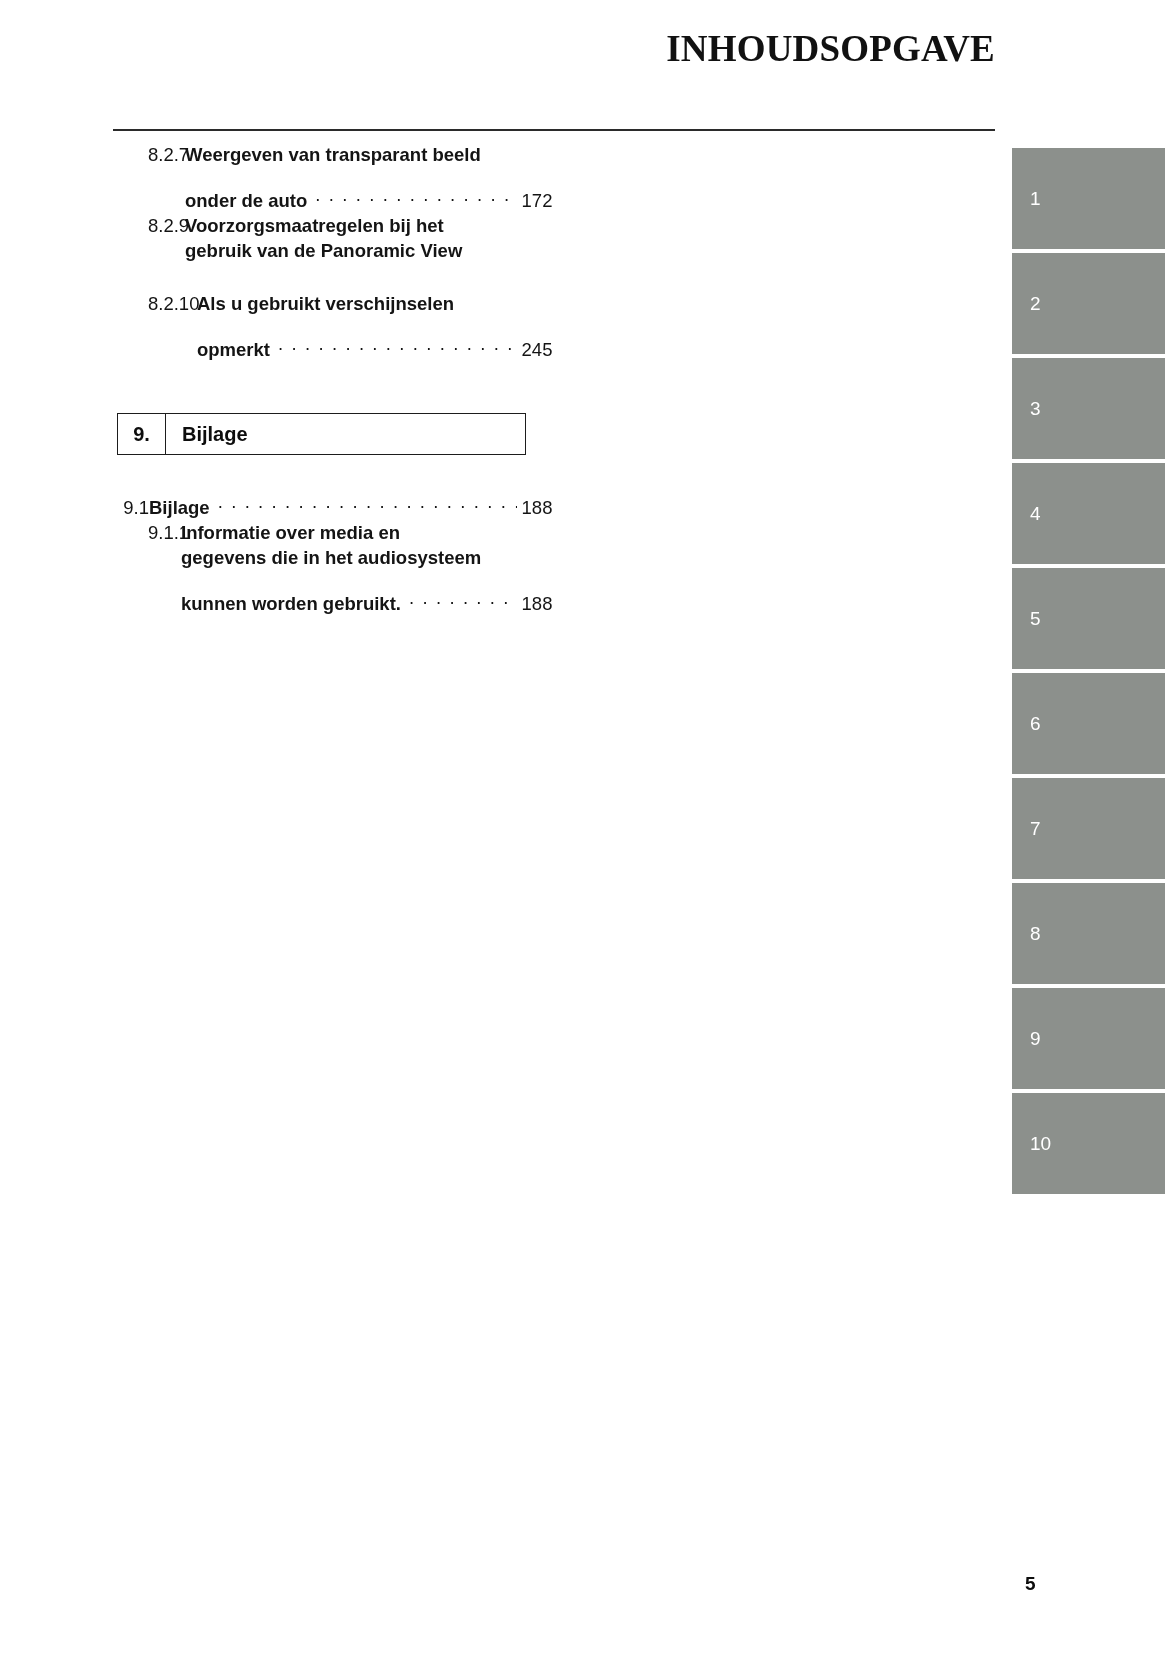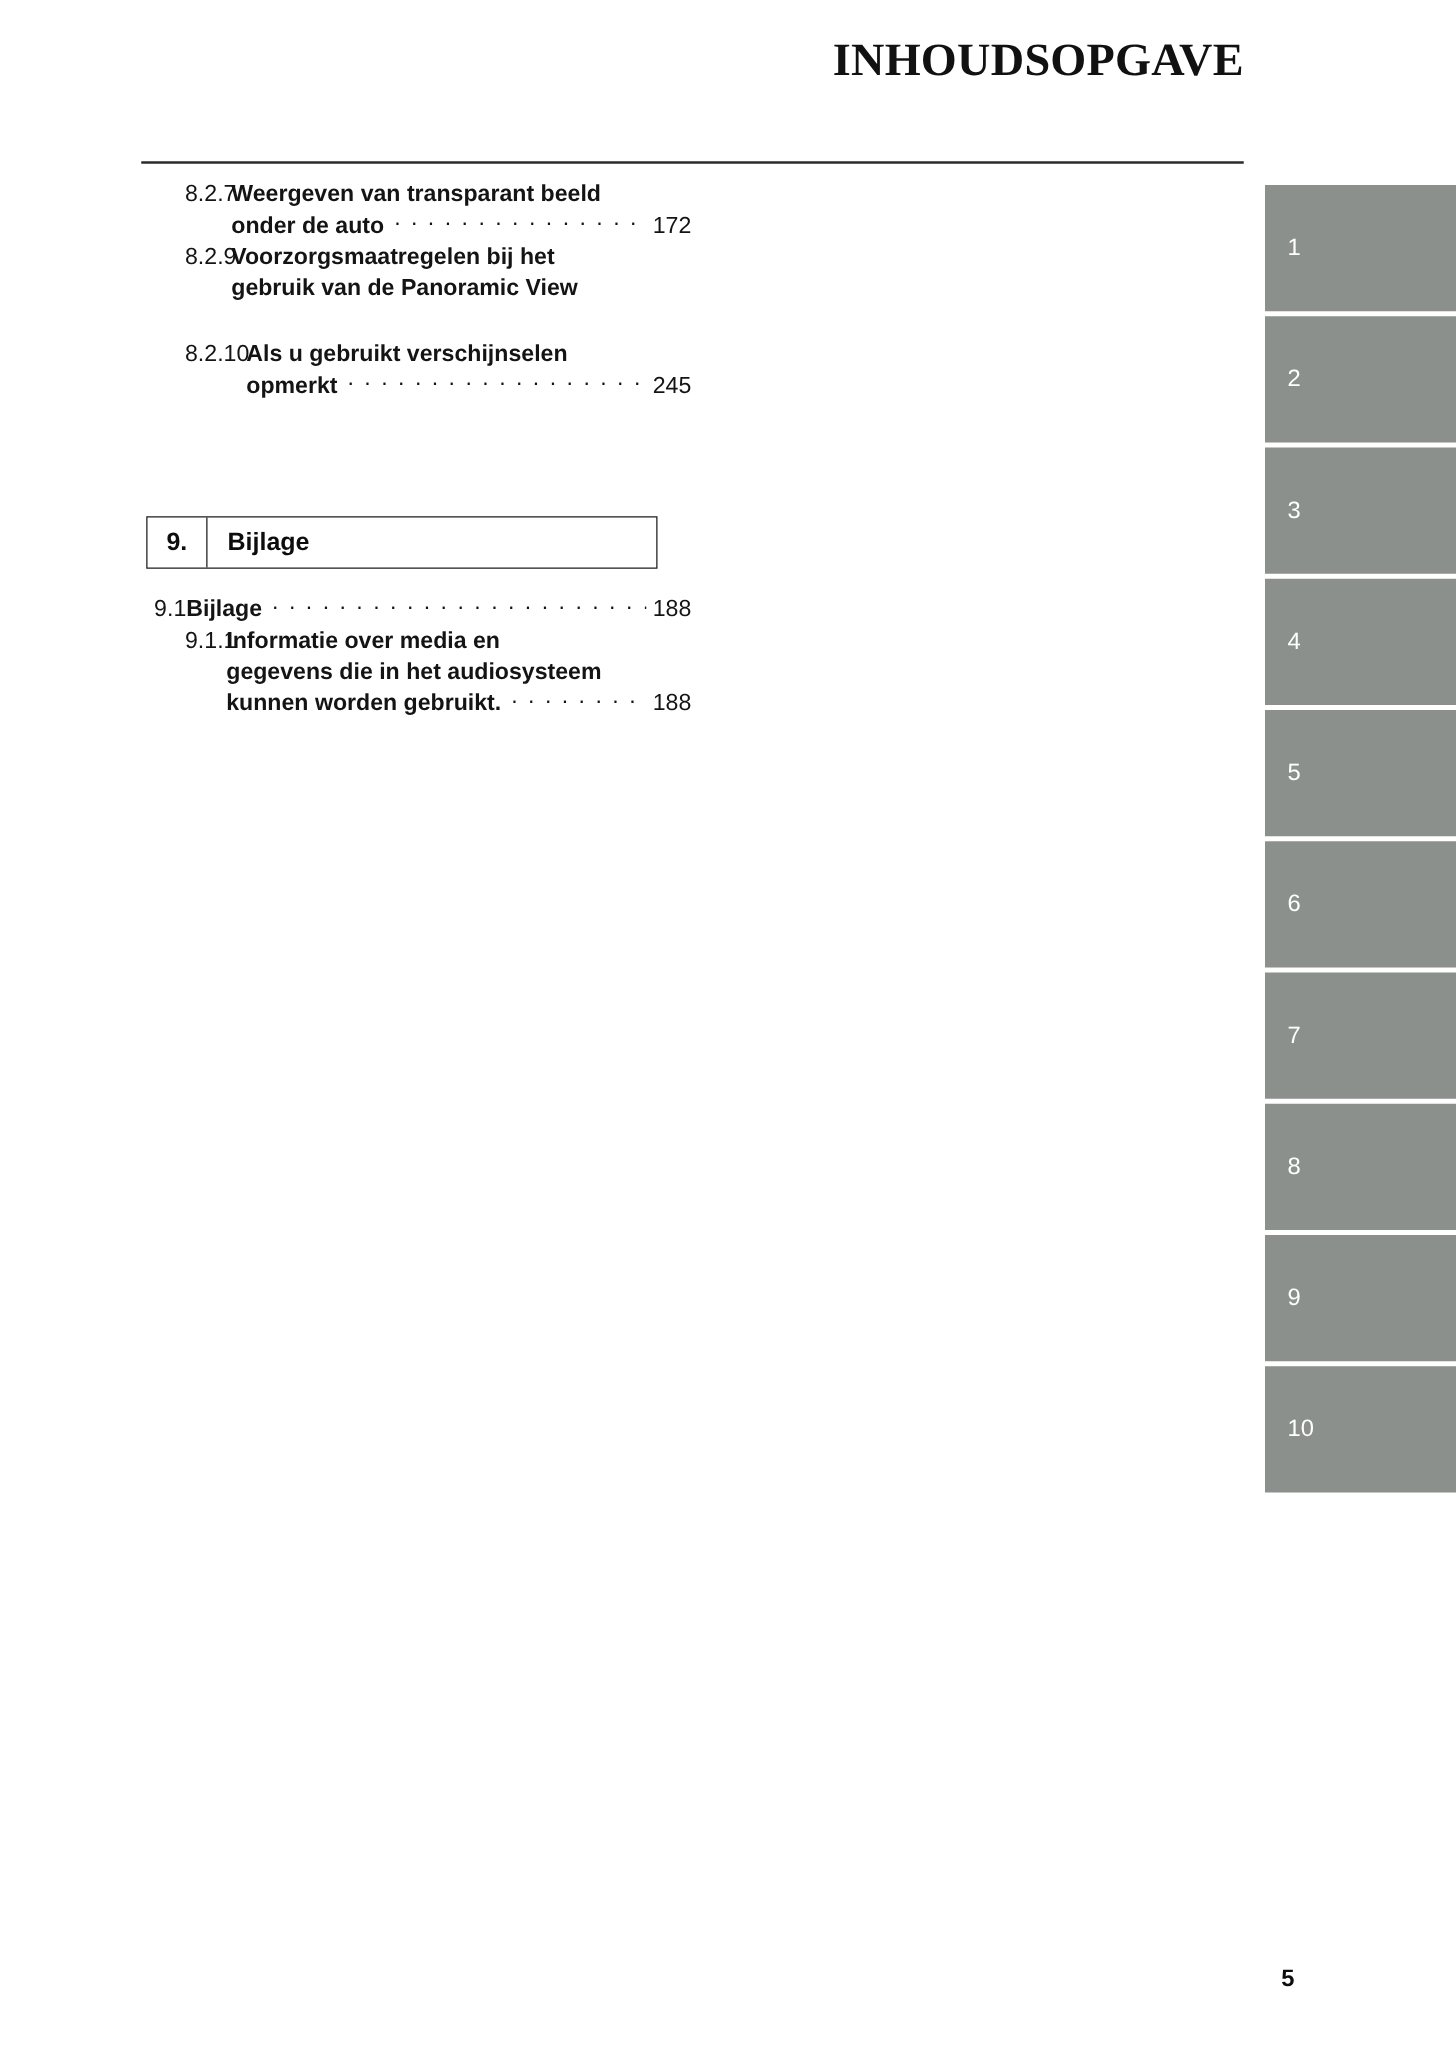--- a/index.html
+++ b/index.html
@@ -92,22 +92,23 @@
     position: absolute;
     left: 0;
     bottom: 0;
     white-space: nowrap;
     letter-spacing: 1.6px;
     font-size: 18.5px;
     color: #141414;
   }
   .pg {
     flex: 0 0 auto;
-    text-align: right;
+    text-align: center;
     width: 32px;
+    margin-top: 21px;
   }
 
   
   .chapter-box {
     position: absolute;
     left: 117px;
     top: 413px;
     width: 409px;
     height: 42px;
     border: 1.5px solid #1d1d1d;

